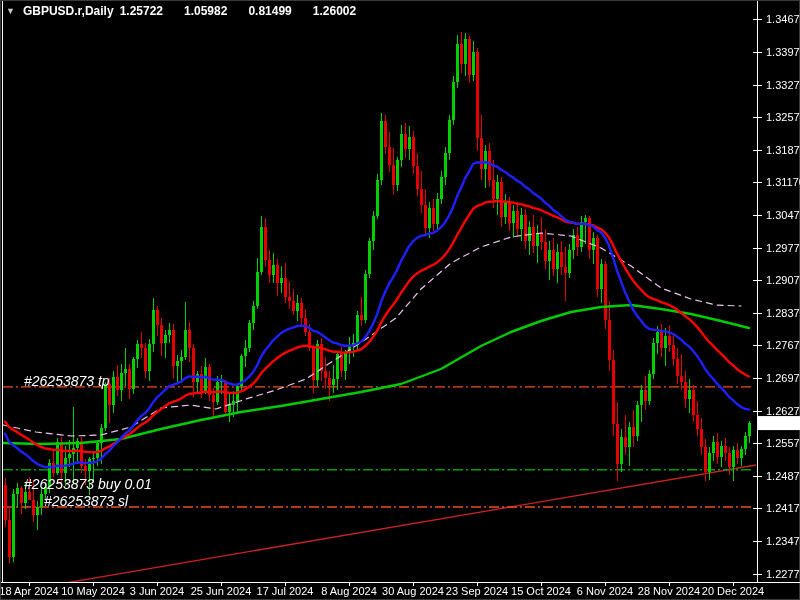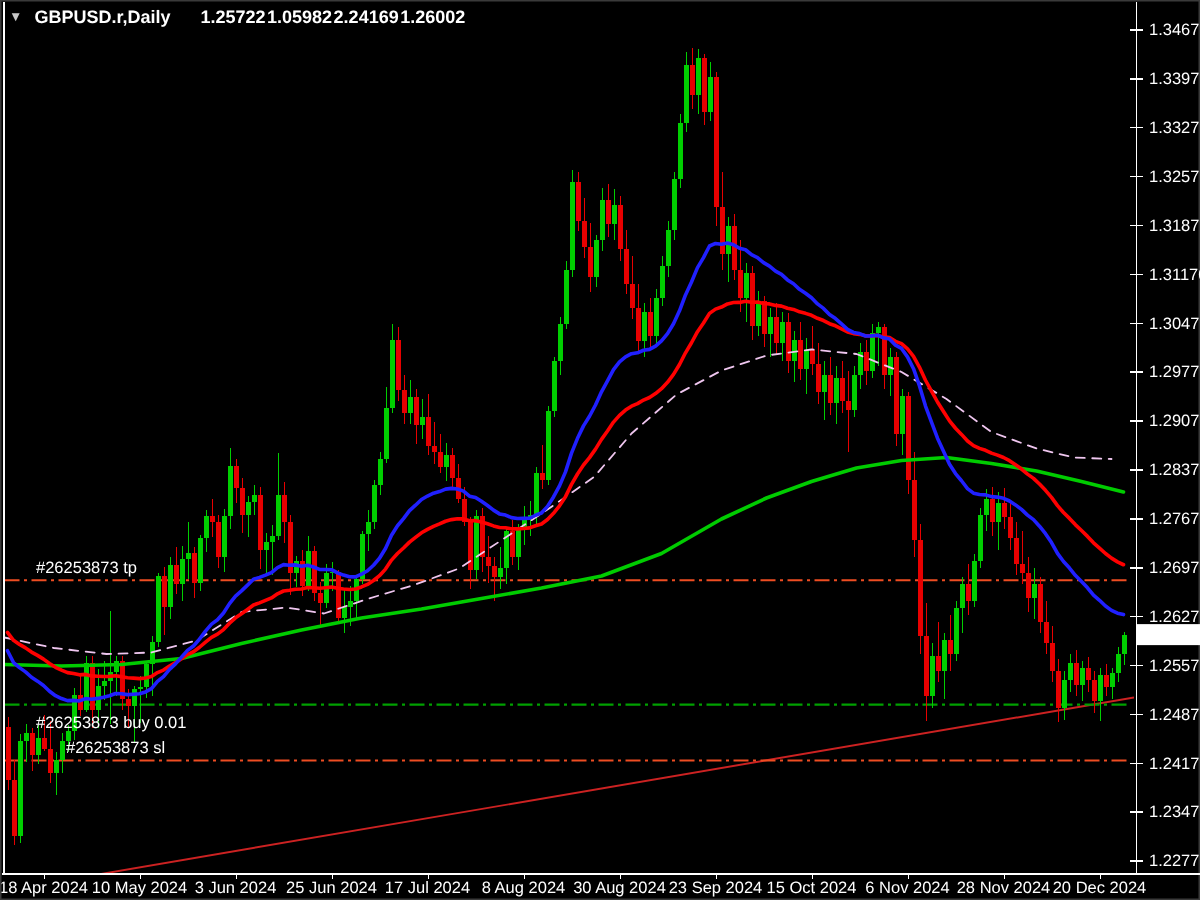--- a/index.html
+++ b/index.html
@@ -3,22 +3,22 @@
 <meta charset="utf-8">
 <style>
   html,body{margin:0;padding:0;background:#000;width:800px;height:600px;overflow:hidden;
     font-family:"Liberation Sans",sans-serif;}
   #wrap{position:relative;width:800px;height:600px;background:#000;border:1px solid #3a3a3a;box-sizing:border-box;}
   svg{position:absolute;left:0;top:0;}
   svg text{font-family:"Liberation Sans",sans-serif;fill:#fff;}
   #titlebar{position:absolute;left:5px;top:3px;color:#fff;font-size:12px;font-weight:bold;
     display:flex;align-items:center;gap:6px;white-space:pre;z-index:5;}
   #titlebar .tri{color:#c8c8c8;font-size:9px;font-weight:normal;margin-right:2px;}
-  #titlebar .nums{display:flex;gap:1px;margin-left:14px;}
-  .order-label{position:absolute;color:#fff;font-size:11px;white-space:nowrap;z-index:4;}
+  #titlebar .nums{display:flex;gap:21px;margin-left:0;}
+  .order-label{position:absolute;color:#fff;font-size:14px;white-space:nowrap;z-index:4;font-style:italic;}
   #lbl-tp{left:23px;top:372px;}
   #lbl-buy{left:23px;top:452px;margin-top:20px;}
   #lbl-sl{left:28px;top:490px;}
 </style>
 </head>
 <body>
 
 <div id="wrap">
   <svg id="plot" width="800" height="600">
     <defs>
@@ -486,21 +486,21 @@
         <text x="760" y="426.07976000000065" font-size="11" fill="#000000">1.26002</text>
       </g>
   </svg>
 
   <div id="titlebar">
     <span class="tri">▼</span>
     <span>GBPUSD.r,Daily</span>
     <span class="nums">
       <span>1.25722</span>
       <span>1.05982</span>
-      <span>2.24169</span>
+      <span>0.81499</span>
       <span>1.26002</span>
     </span>
   </div>
 
   <div class="order-label" id="lbl-tp" style="top: 371.848px;">#26253873 tp</div>
   <div class="order-label" id="lbl-buy" style="top: 454.743px;">#26253873 buy 0.01</div>
   <div class="order-label" id="lbl-sl" style="top: 491.999px; padding-left: 15px;">#26253873 sl</div>
 </div>
 
 </body></html>

